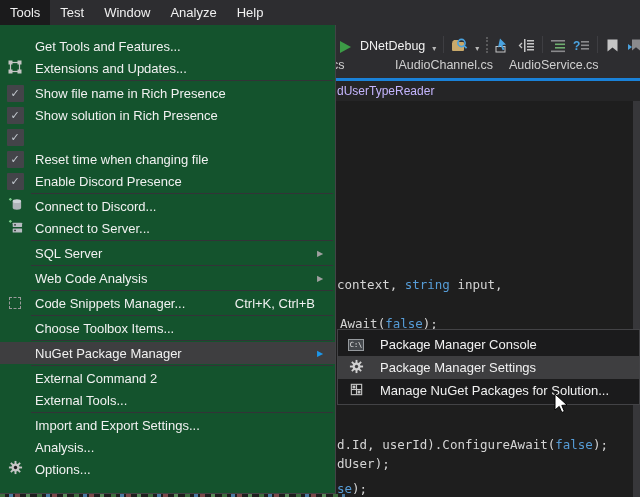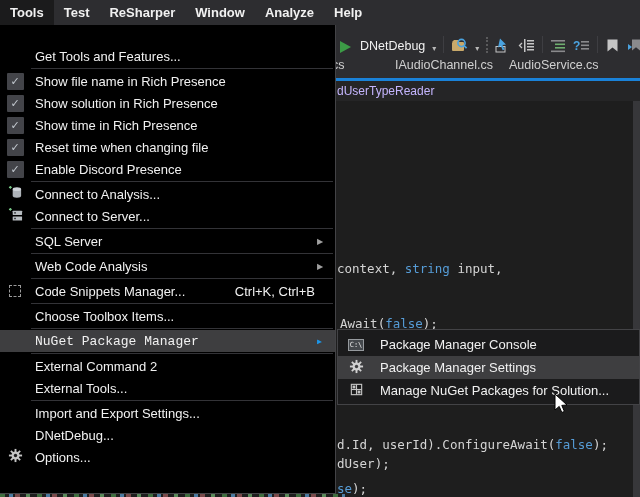--- a/index.html
+++ b/index.html
@@ -2,21 +2,21 @@
 <html><head>
 <meta charset="utf-8">
 <style>
   * { margin:0; padding:0; box-sizing:border-box; }
   html,body { width:640px; height:497px; overflow:hidden; }
   body { position:relative; background:#1e1e1e; font-family:"Liberation Sans", sans-serif; -webkit-font-smoothing:antialiased; }
   .abs { position:absolute; }
 
   
   #menubar { left:0; top:0; width:640px; height:25px; background:#2d2d30; display:flex; align-items:stretch; }
-  .mb-item { padding:0 10px; line-height:25px; font-size:13px; color:#f1f1f1; white-space:nowrap;font-weight:bold; }
+  .mb-item { padding:0 10px; line-height:25px; font-size:13px; color:#f1f1f1; white-space:nowrap; }
   .mb-item.active { background:#1b1b1c; }
 
   
   #toolbar { left:0; top:25px; width:640px; height:28px; background:#2d2d30; }
   .tbrow { position:absolute; left:340px; top:0; height:28px; display:flex; align-items:flex-end; gap:7px; }
   .play { width:0; height:0; border-left:11px solid #3c9b46; border-top:6px solid transparent; border-bottom:6px solid transparent; }
   .ddlabel { color:#f1f1f1; font-size:12.5px; padding-left:2px; }
   .chev { color:#b8b8b8; font-size:8px; }
   .tb-sep { width:1px; height:17px; background:#3e3e42; }
   .grip { width:2px; height:16px; border-left:2px dotted #5a5a5c; }
@@ -33,24 +33,24 @@
 
   
   #editor { left:0; top:101px; width:640px; height:396px; background:#1e1e1e; }
   .codeline { position:absolute; font-family:"DejaVu Sans Mono", monospace; font-size:12.5px; line-height:14px; white-space:pre; color:#d4d4d4; }
   .kw { color:#569cd6; }
   #scrolltrack { position:absolute; right:0; top:0; width:7px; height:396px; background:#37373a; }
   #artifact { position:absolute; left:0; bottom:0; width:345px; height:3px;
     background:repeating-linear-gradient(90deg,#3f6e3f 0 5px,#1e1e1e 5px 9px,#4a7aa0 9px 13px,#1e1e1e 13px 15px,#7a4a4a 15px 20px,#1e1e1e 20px 26px,#5a8a5a 26px 30px,#1e1e1e 30px 37px); }
 
   
-  #toolsmenu { left:0; top:25px; width:336px; height:469px; background:#000000;
-    border-right:1px solid #434346; border-bottom:1px solid #434346; padding-top:20px; z-index:10; }
+  #toolsmenu { left:0; top:25px; width:336px; height:469px; background:#14532d;
+    border-right:1px solid #434346; border-bottom:1px solid #434346; padding-top:10px; z-index:10; }
   .mi { height:22px; display:flex; align-items:center; font-size:13px; color:#f1f1f1; }
-  .mi.hl { background:#3e3e40;font-family:Liberation Mono, monospace; }
+  .mi.hl { background:#3e3e40; }
   .gut { width:30px; flex:none; display:flex; justify-content:center; align-items:center; }
   .lbl { flex:1; padding-left:5px; white-space:nowrap; }
   .sc  { flex:none; margin-right:20px; white-space:nowrap; }
   .arr { flex:none; width:18px; font-size:8px; color:#a0a0a0; }
   .mi.hl .arr { color:#1c97ea; }
   .msep { height:1px; background:#333337; margin:1px 2px 1px 31px; }
   .chk { width:17px; height:17px; background:#434449; border-radius:1px; color:#c3c9d0; font-size:11px;
          display:flex; align-items:center; justify-content:center; }
   .snip { width:12px; height:12px; border:1px dashed #9b9b9b; }
   .consoleic { width:16px; height:12px; background:#44484c; border:1px solid #969a9e; color:#e8e8e8;
@@ -65,21 +65,20 @@
   .smi .lbl { padding-left:6px; }
 
   #mcursor { left:554px; top:393px; z-index:30; }
 </style>
 </head>
 <body>
 
 <div id="menubar" class="abs">
   <div class="mb-item active">Tools</div>
   <div class="mb-item">Test</div>
-  <div class="mb-item">ReSharper</div>
   <div class="mb-item">Window</div>
   <div class="mb-item">Analyze</div>
   <div class="mb-item">Help</div>
 </div>
 
 <div id="toolbar" class="abs">
   <div class="tbrow">
     <span class="tbicon">
         <span class="play"></span>
       </span>
@@ -149,52 +148,63 @@
   <span class="tab" style="left:395px">IAudioChannel.cs</span>
   <span class="tab" style="left:509px">AudioService.cs</span>
 </div>
 <div id="blueline" class="abs"></div>
 
 <div id="breadcrumb" class="abs">
   <span>dUserTypeReader</span>
 </div>
 
 <div id="editor" class="abs">
-  <div class="codeline" style="left:337px; top:161px"><span>context, </span><span class="kw">string</span><span> input,</span></div>
+  <div class="codeline" style="left:337px; top:177px"><span>context, </span><span class="kw">string</span><span> input,</span></div>
   <div class="codeline" style="left:340px; top:216px"><span>Await(</span><span class="kw">false</span><span>);</span></div>
   <div class="codeline" style="left:337px; top:337px"><span>d.Id, userId).ConfigureAwait(</span><span class="kw">false</span><span>);</span></div>
   <div class="codeline" style="left:337px; top:356px"><span>dUser);</span><span class="kw"></span><span></span></div>
   <div class="codeline" style="left:337px; top:381px"><span></span><span class="kw">se</span><span>);</span></div>
   <div id="scrolltrack"></div>
   <div id="artifact"></div>
 </div>
 
 <div id="toolsmenu" class="abs">
   <div class="mi">
       <span class="gut"></span>
       <span class="lbl">Get Tools and Features...</span>
     </div>
+  <div class="mi">
+    <span class="gut">
+        <span><svg width="16" height="16" viewBox="0 0 16 16">
+            <rect x="3.5" y="3.5" width="9" height="9" fill="none" stroke="#c5c5c5" stroke-width="1.2"></rect>
+            <rect x="1.5" y="1.5" width="4" height="4" fill="#c5c5c5"></rect>
+            <rect x="10.5" y="1.5" width="4" height="4" fill="#c5c5c5"></rect>
+            <rect x="1.5" y="10.5" width="4" height="4" fill="#c5c5c5"></rect>
+            <rect x="10.5" y="10.5" width="4" height="4" fill="#c5c5c5"></rect>
+          </svg></span>
+      </span>
+    <span class="lbl">Extensions and Updates...</span>
+  </div>
   <div class="msep"></div>
   <div class="mi">
       <span class="gut">
         <span class="chk">✓</span>
       </span>
       <span class="lbl">Show file name in Rich Presence</span>
     </div>
   <div class="mi">
       <span class="gut">
         <span class="chk">✓</span>
       </span>
       <span class="lbl">Show solution in Rich Presence</span>
     </div>
   <div class="mi">
       <span class="gut">
         <span class="chk">✓</span>
       </span>
-      <span class="lbl">Show time in Rich Presence</span>
     </div>
   <div class="mi">
       <span class="gut">
         <span class="chk">✓</span>
       </span>
       <span class="lbl">Reset time when changing file</span>
     </div>
   <div class="mi">
       <span class="gut">
         <span class="chk">✓</span>
@@ -203,21 +213,21 @@
     </div>
   <div class="msep"></div>
   <div class="mi">
     <span class="gut">
         <span><svg width="15" height="15" viewBox="0 0 16 16">
             <path d="M5 4.5 v7 a4.5 2 0 0 0 9 0 v-7" fill="#aeb3b9"></path>
             <ellipse cx="9.5" cy="4.5" rx="4.5" ry="2" fill="#cdd2d7"></ellipse>
             <path d="M1 2.5h3M2.5 1v3" stroke="#78c988" stroke-width="1.2"></path>
           </svg></span>
       </span>
-    <span class="lbl">Connect to Analysis...</span>
+    <span class="lbl">Connect to Discord...</span>
   </div>
   <div class="mi">
     <span class="gut">
         <span><svg width="15" height="15" viewBox="0 0 16 16">
             <rect x="5" y="4" width="10" height="4.5" rx="0.5" fill="#b7bcc1"></rect>
             <rect x="5" y="10" width="10" height="4.5" rx="0.5" fill="#b7bcc1"></rect>
             <rect x="6.5" y="5.5" width="2" height="1.5" fill="#3a3d41"></rect>
             <rect x="6.5" y="11.5" width="2" height="1.5" fill="#3a3d41"></rect>
             <path d="M1 2.5h3M2.5 1v3" stroke="#78c988" stroke-width="1.2"></path>
           </svg></span>
@@ -264,21 +274,21 @@
       <span class="gut"></span>
       <span class="lbl">External Tools...</span>
     </div>
   <div class="msep"></div>
   <div class="mi">
       <span class="gut"></span>
       <span class="lbl">Import and Export Settings...</span>
     </div>
   <div class="mi">
       <span class="gut"></span>
-      <span class="lbl">DNetDebug...</span>
+      <span class="lbl">Analysis...</span>
     </div>
   <div class="mi">
     <span class="gut">
         <span><svg width="15" height="15" viewBox="0 0 16 16">
             <g fill="#c5c5c5">
               <circle cx="8" cy="8" r="4.2"></circle>
               <rect x="7" y="1" width="2" height="14"></rect>
               <rect x="1" y="7" width="14" height="2"></rect>
               <rect x="7" y="1" width="2" height="14" transform="rotate(45 8 8)"></rect>
               <rect x="7" y="1" width="2" height="14" transform="rotate(-45 8 8)"></rect>

